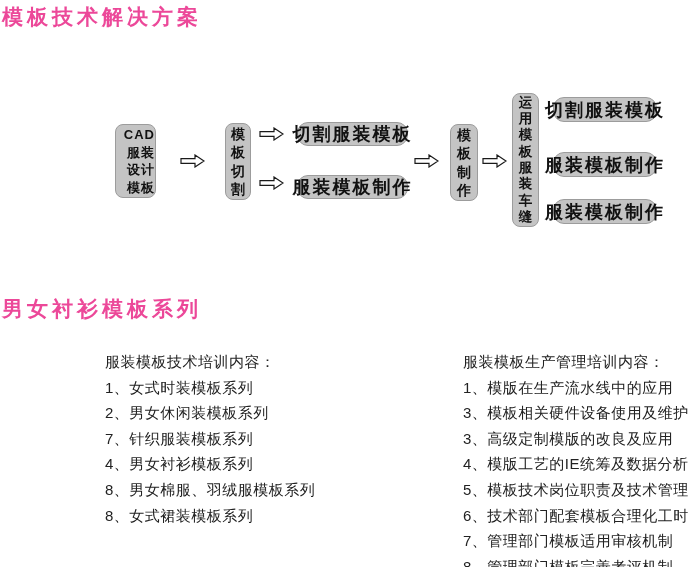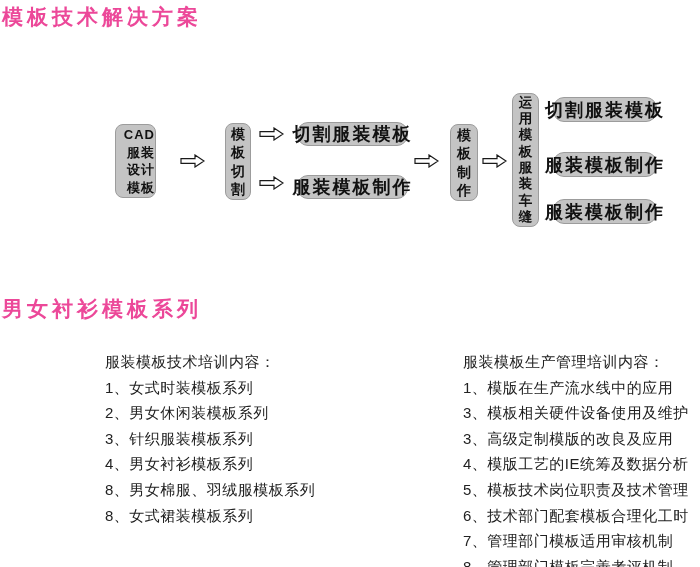--- a/index.html
+++ b/index.html
@@ -149,21 +149,21 @@
   <div class="fbox fbox-h box-r0">切割服装模板</div>
   <div class="fbox fbox-h box-r1">服装模板制作</div>
   <div class="fbox fbox-h box-r2">服装模板制作</div>
 
   <div class="title title-core">男女衬衫模板系列</div>
 
   <div class="tlist tlist-left">
     <span class="hdr">服装模板技术培训内容：</span>
     <span class="itm">1、女式时装模板系列</span>
     <span class="itm">2、男女休闲装模板系列</span>
-    <span class="itm">3、针织服装模板系列</span>
+    <span class="itm">7、针织服装模板系列</span>
     <span class="itm">4、男女衬衫模板系列</span>
     <span class="itm">8、男女棉服、羽绒服模板系列</span>
     <span class="itm">8、女式裙装模板系列</span>
   </div>
 
   <div class="tlist tlist-right">
     <span class="hdr">服装模板生产管理培训内容：</span>
     <span class="itm">1、模版在生产流水线中的应用</span>
     <span class="itm">3、模板相关硬件设备使用及维护</span>
     <span class="itm">3、高级定制模版的改良及应用</span>

